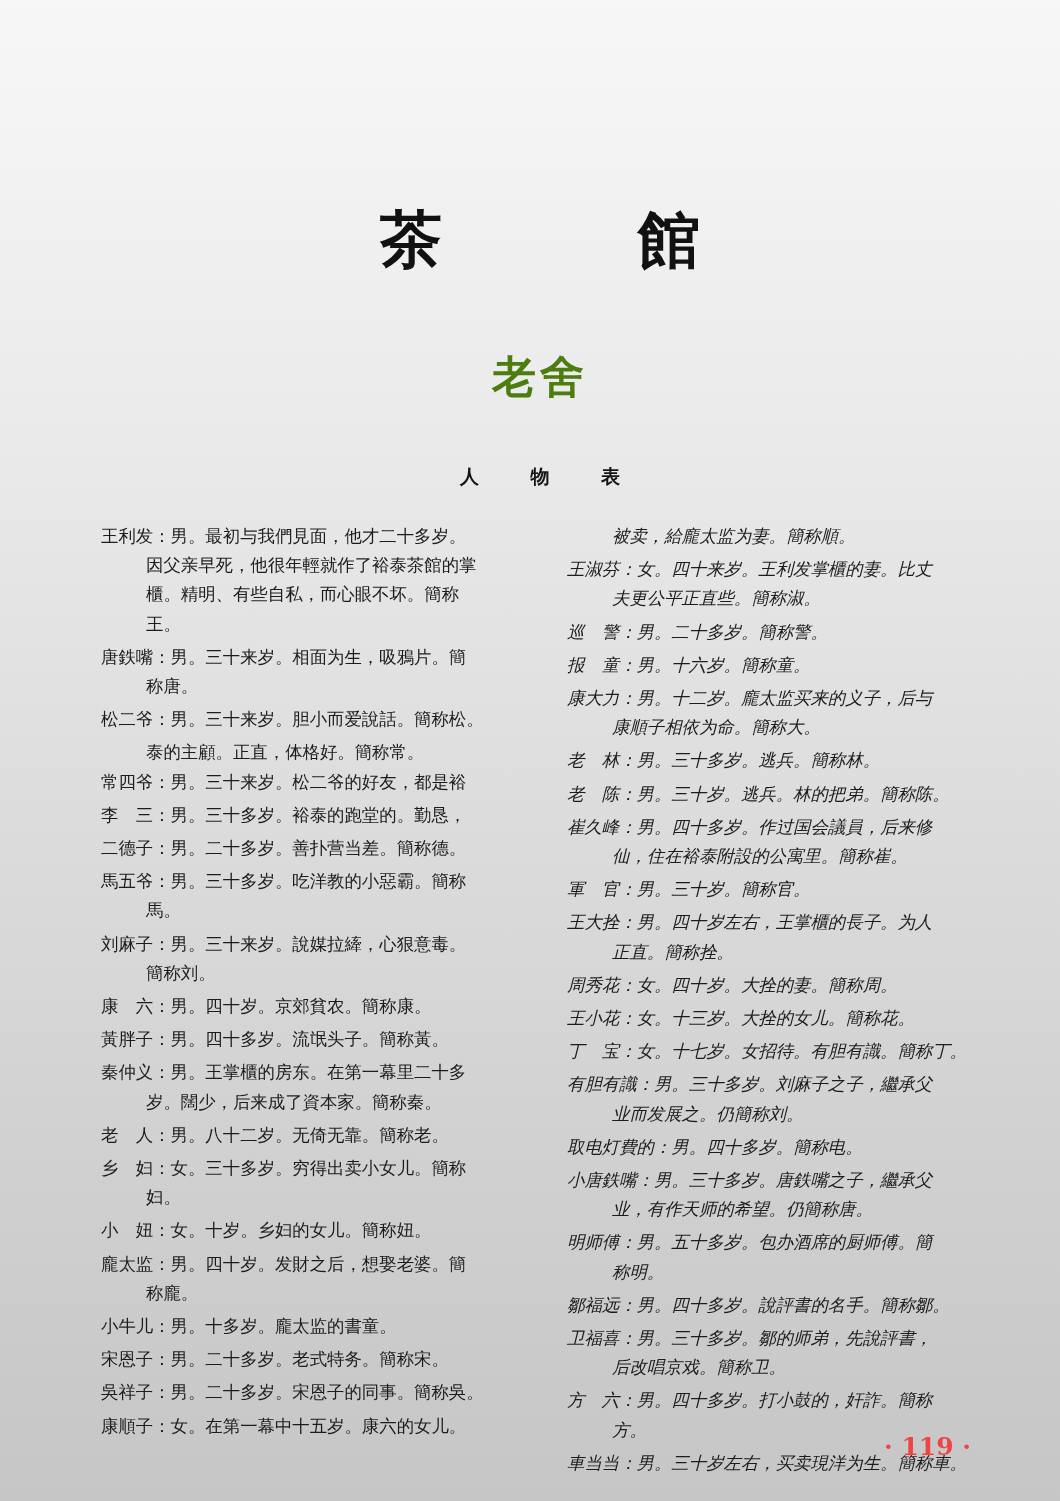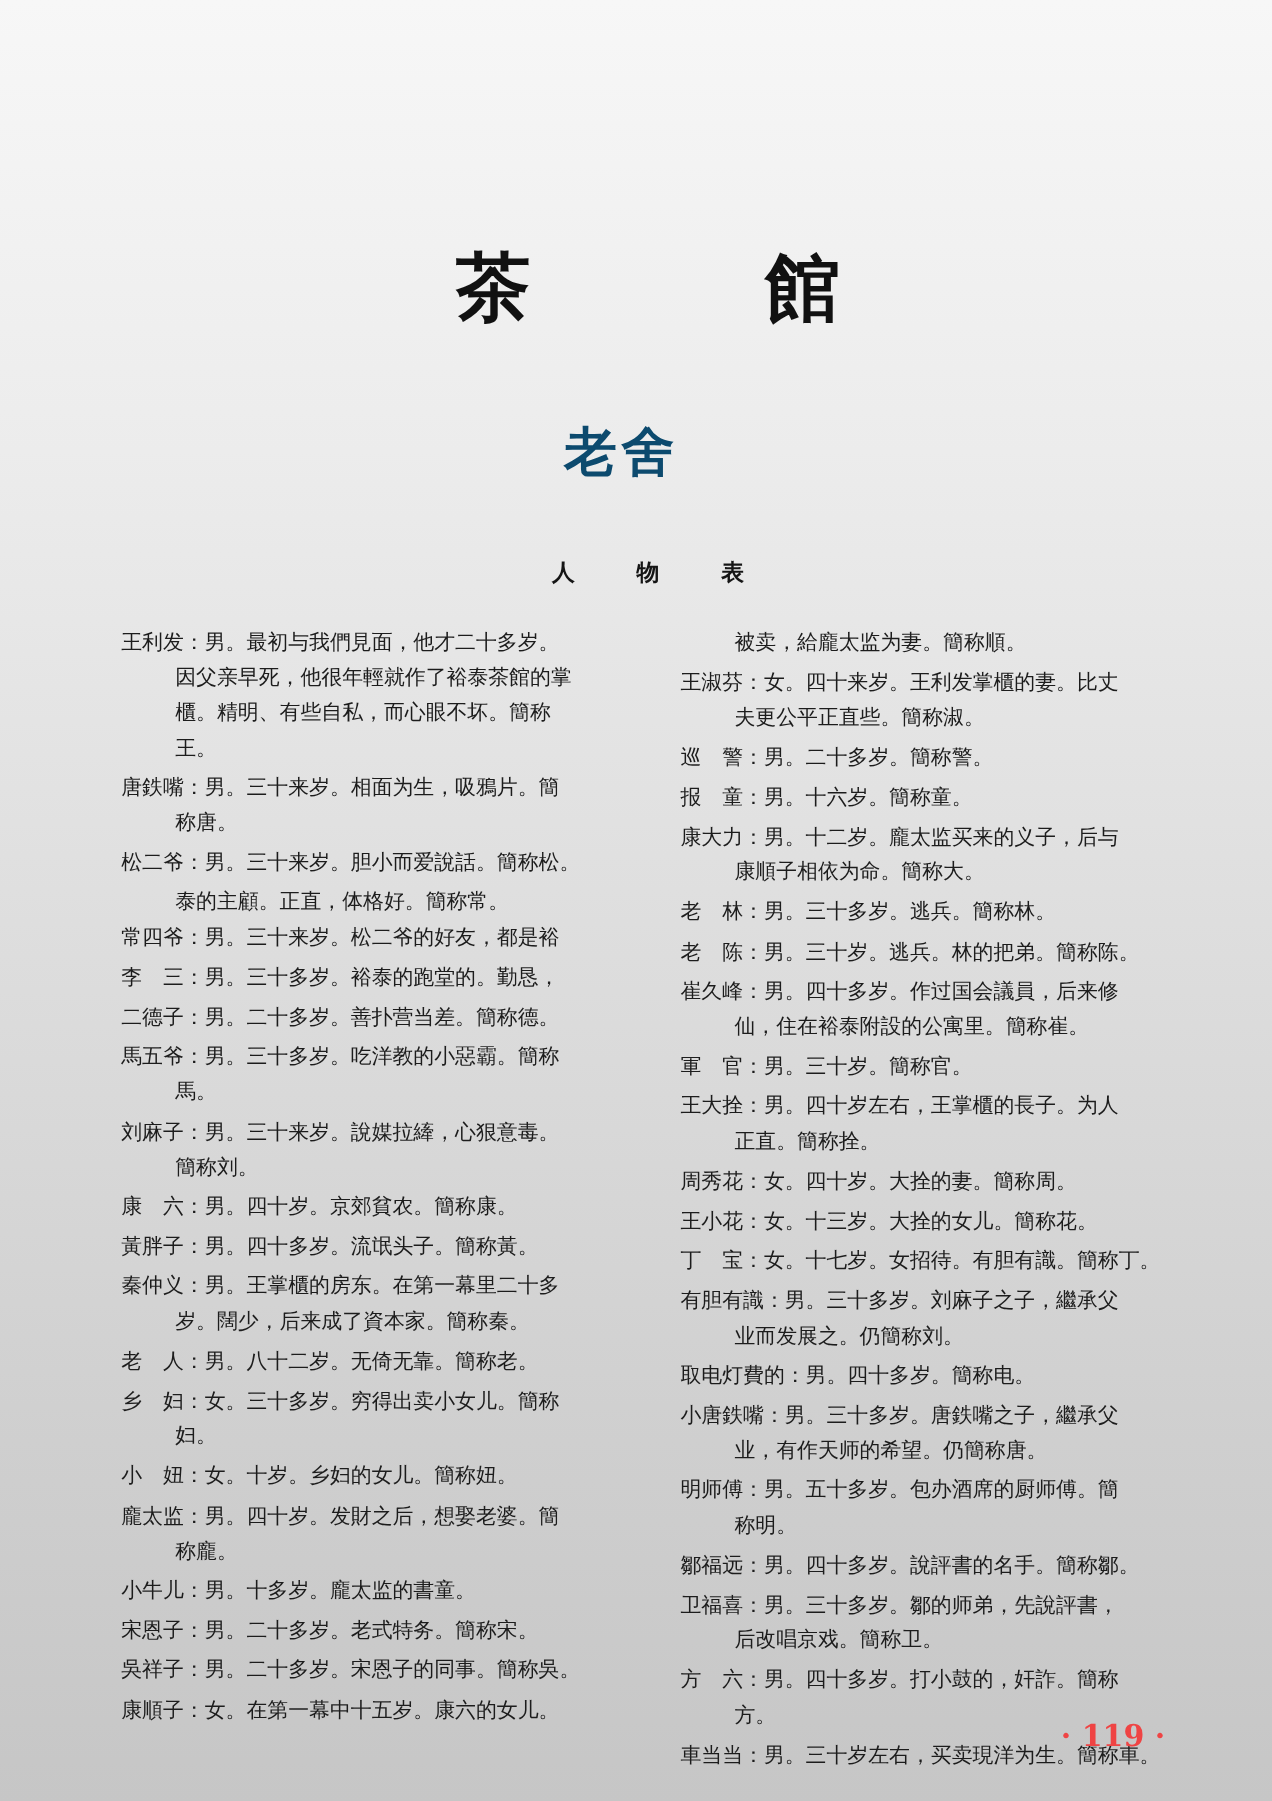--- a/index.html
+++ b/index.html
@@ -13,35 +13,35 @@
   .page { position: absolute; left: 0; top: 0; width: 1060px; height: 1501px; }
   .title {
     position: absolute; top: 200px; left: 380px; width: 320px; height: 80px;
     display: flex; justify-content: space-between; align-items: center;
   }
   .title span {
     font-family: "DejaVu Serif", serif; font-weight: bold; font-size: 62px; color: #111;
     letter-spacing: 0;
   }
   .author {
-    position: absolute; top: 348px; left: 470px; width: 140px; 
-    font-family: "DejaVu Serif", serif; font-weight: bold; font-size: 44px; color: #0c4a6e;
+    position: absolute; top: 348px; left: 470px; width: 140px; text-align: center;
+    font-family: "DejaVu Serif", serif; font-weight: bold; font-size: 44px; color: #4d7c0f;
     letter-spacing: 4px;
   }
   .section-head {
     position: absolute; top: 464px; left: 460px; width: 160px;
     display: flex; justify-content: space-between;
     font-family: "DejaVu Sans", sans-serif; font-weight: bold; font-size: 19px; color: #151515;
   }
   .col {
     position: absolute; top: 518px; font-family: "DejaVu Sans", sans-serif; font-size: 17.4px;
     line-height: 29.2px; color: #1c1c1c;
   }
   .col.left { left: 97px; width: 440px; }
-  .col.right { left: 563px; width: 430px; }
+  .col.right { left: 563px; width: 430px; font-style: italic; }
   .entry { margin: 4px; }
   .entry .line { display: block; white-space: nowrap; }
   .entry .cont { padding-left: 45px; }
   .name { display: inline-block; min-width: 0; }
   .folio {
     position: absolute; top: 1432px; left: 884px;
     font-family: "DejaVu Serif", serif; font-weight: bold; font-size: 25px; color: #ef4444;
   }
 </style>
 </head>

